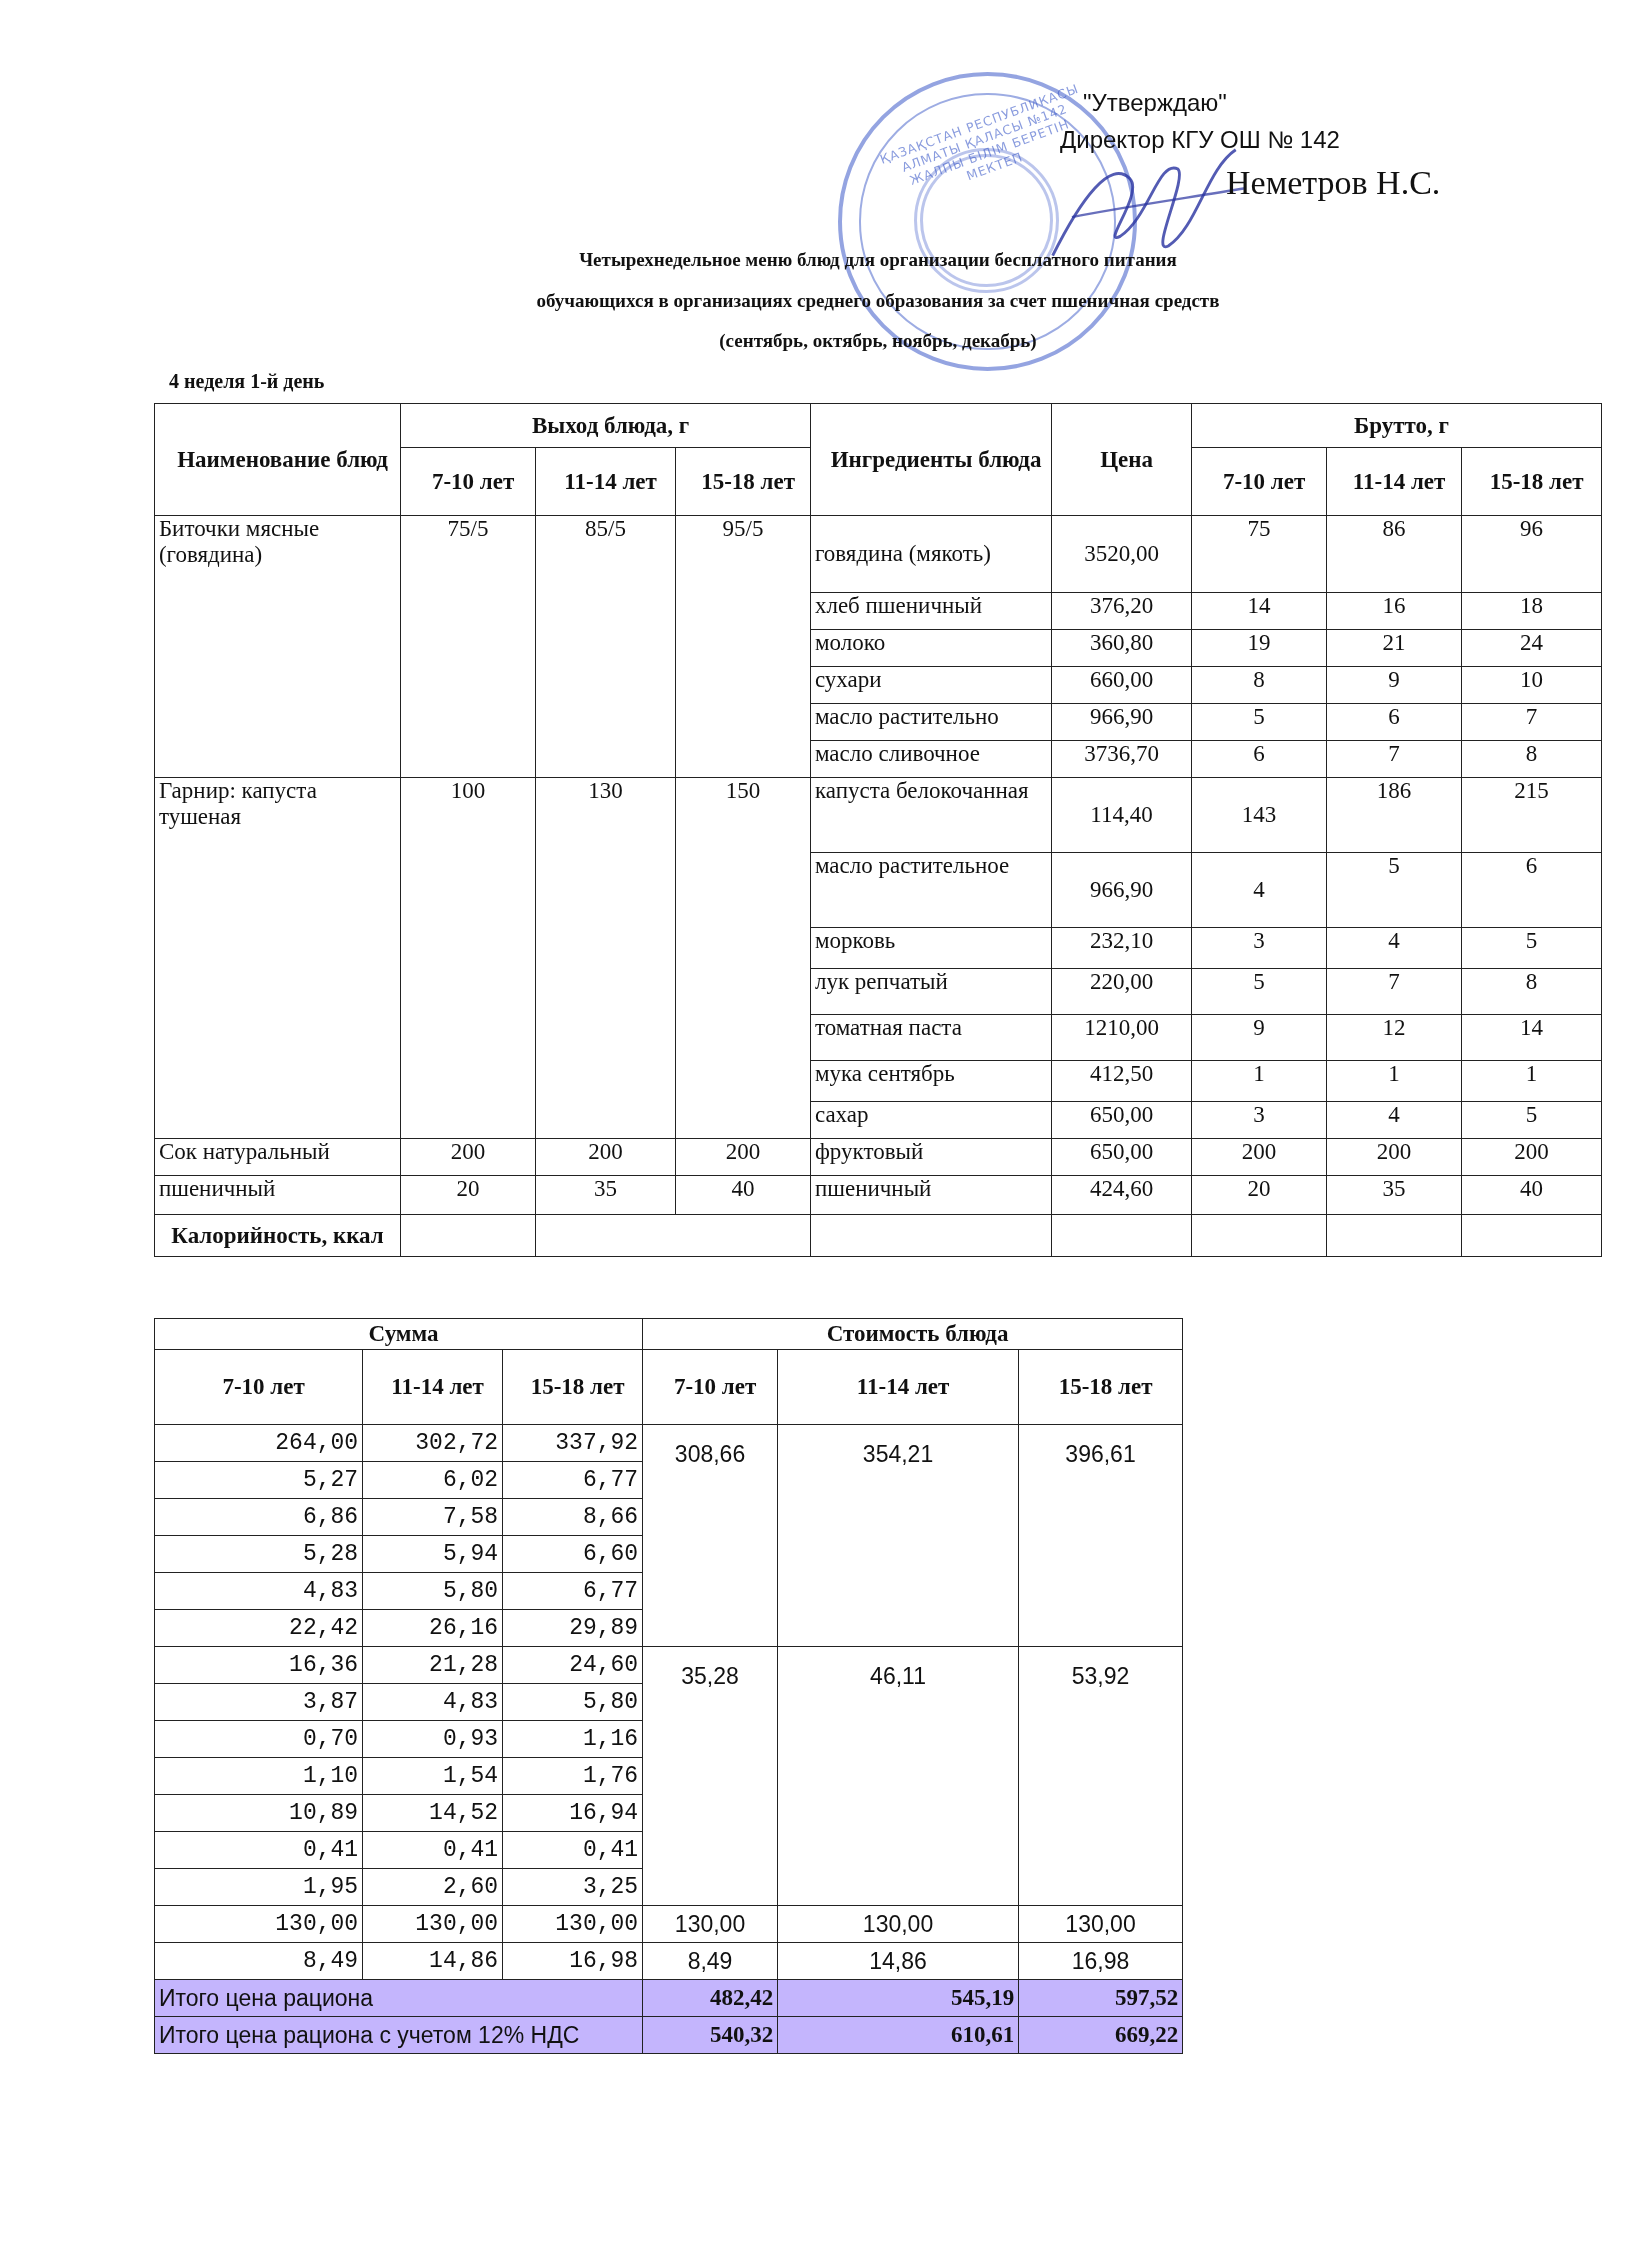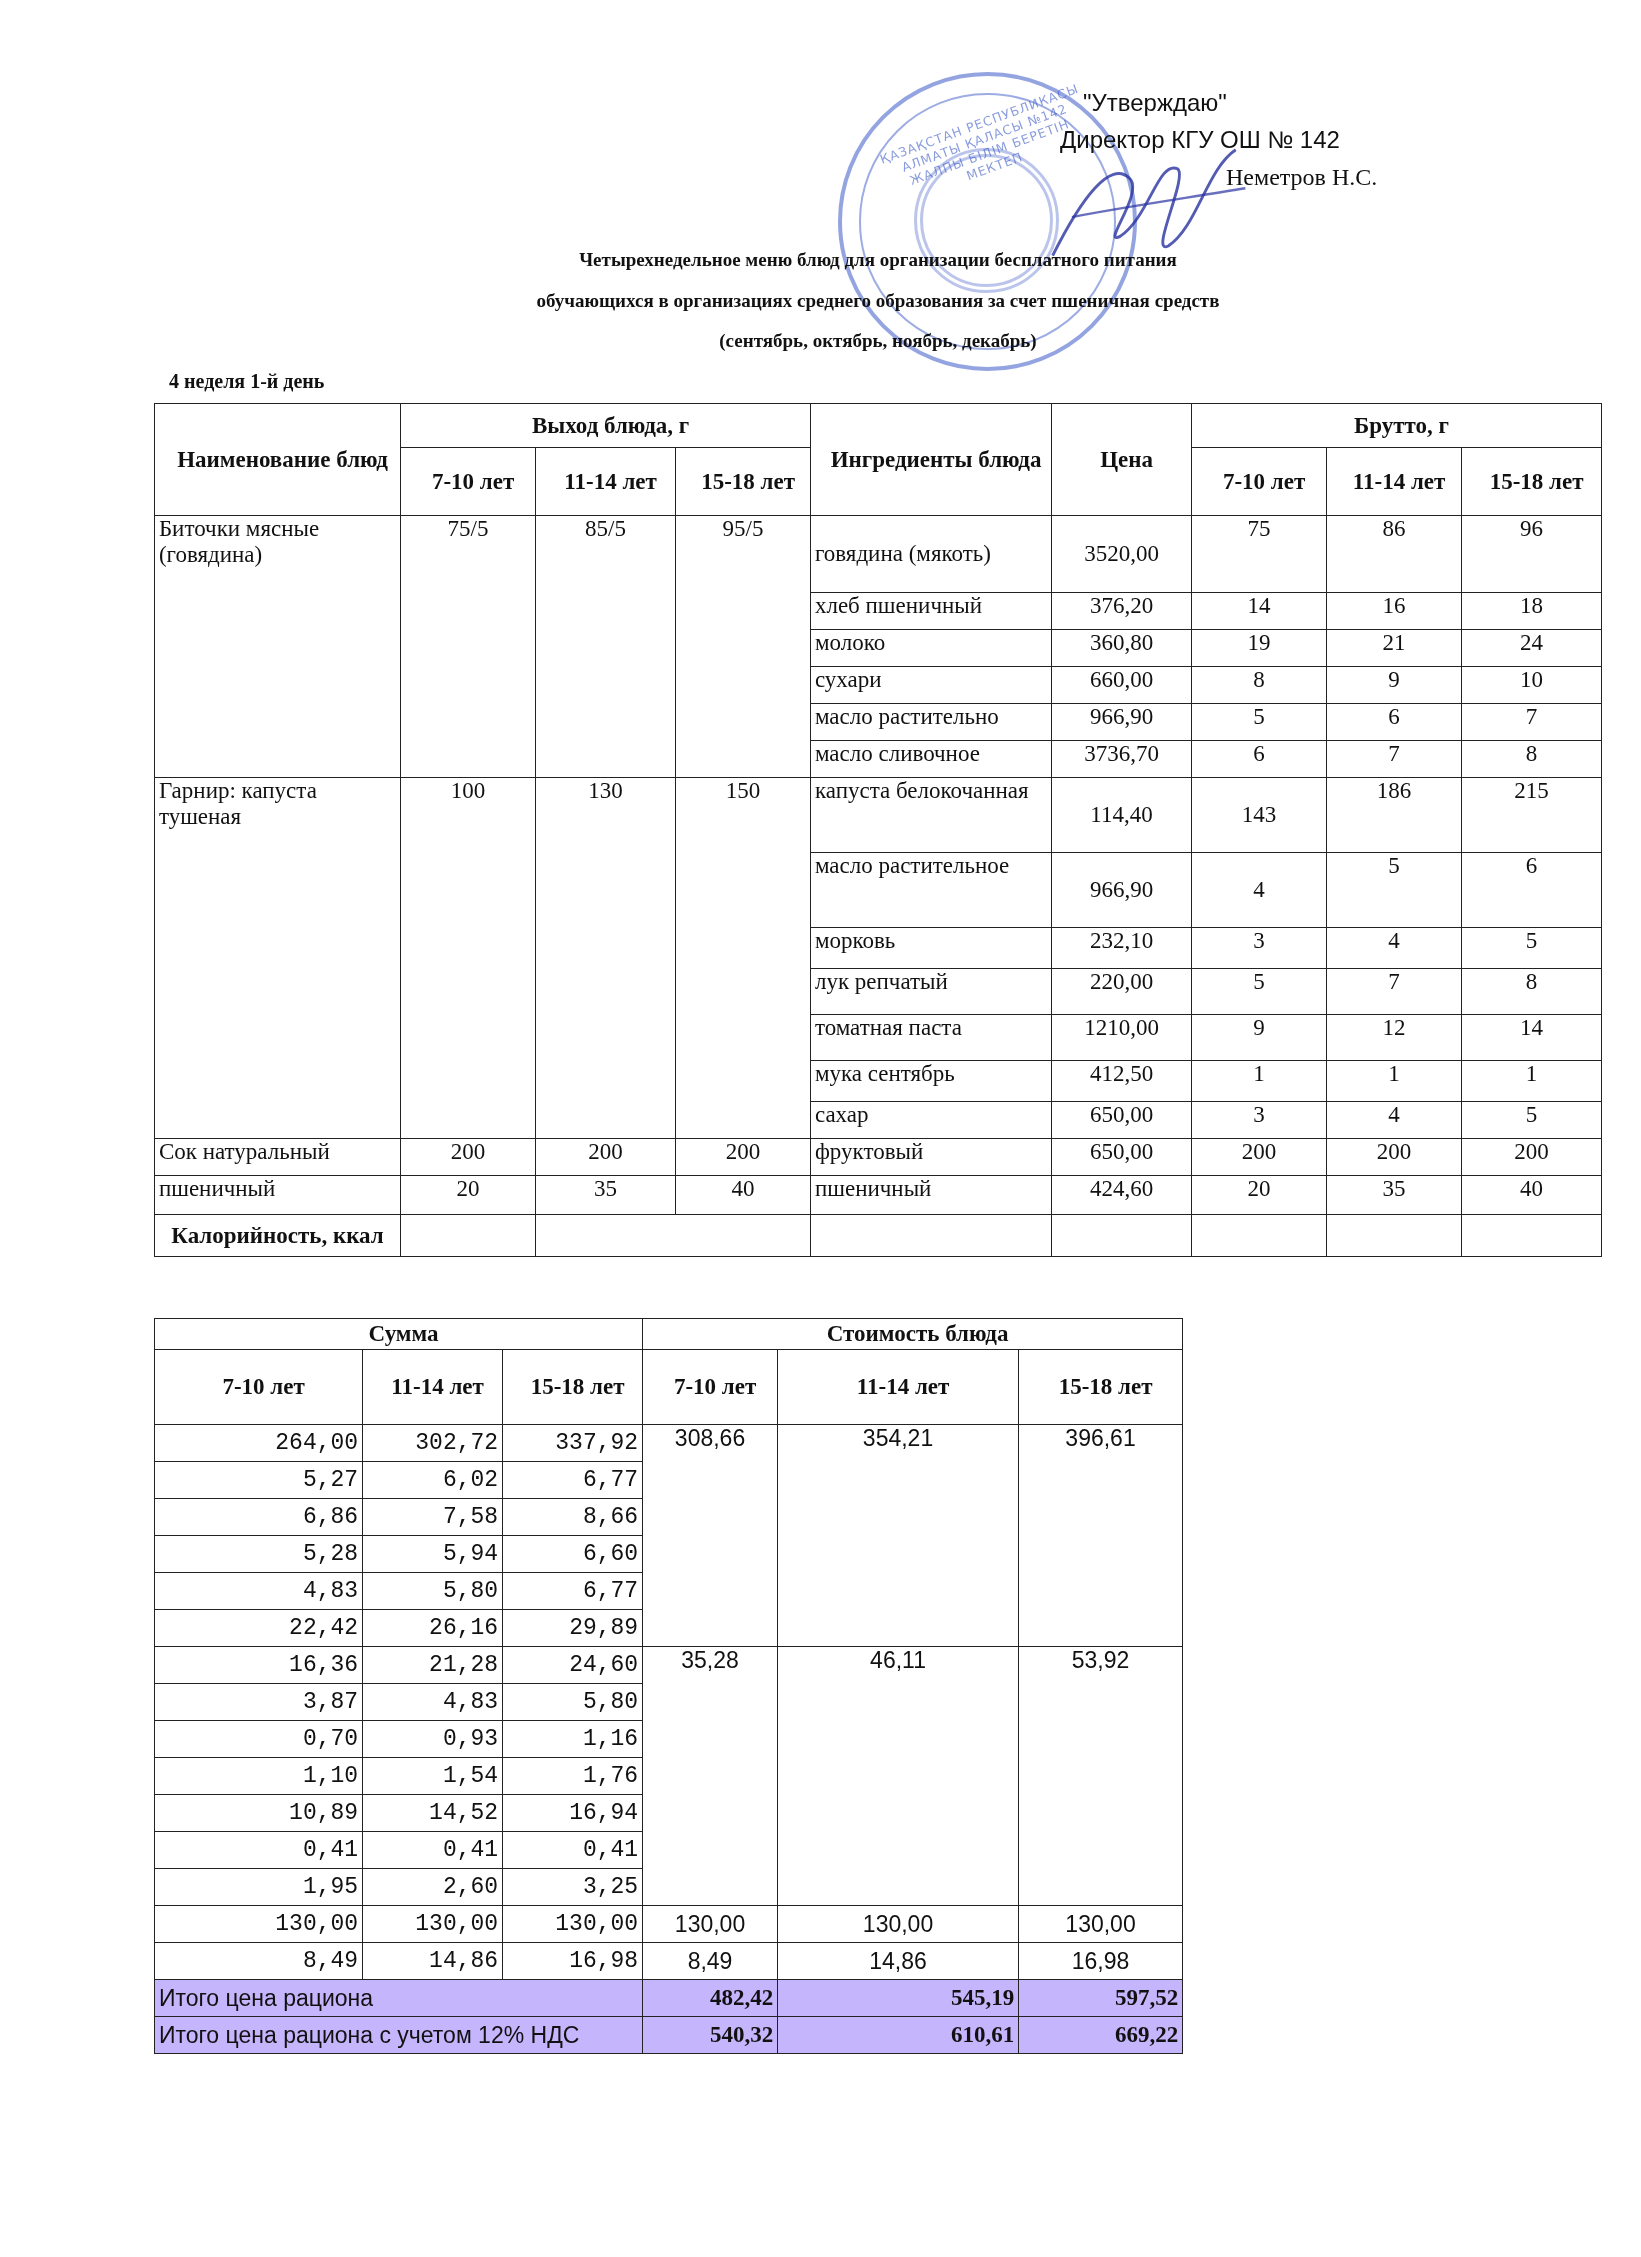--- a/index.html
+++ b/index.html
@@ -15,42 +15,42 @@
   .stamp::after { content: ""; position: absolute; left: 72px; top: 72px; width: 145px; height: 145px;
            border-radius: 50%; border: 9.7px double rgba(60,90,200,0.35); box-sizing: border-box; }
   .stamp-text { position: absolute; left: 39px; top: 39px; width: 212px; text-align: center;
            font-family: "DejaVu Sans", sans-serif; font-size: 12.6px; color: rgba(60,90,200,0.6);
            transform: rotate(-20deg); letter-spacing: 1px; }
   .signature { position: absolute; left: 1043px; top: 140px; width: 212px; height: 135px; }
 
   .approve { position: absolute; font-family: "Liberation Sans", sans-serif; font-size: 24px; color: #111; }
   .approve-1 { left: 1083px; top: 89px; }
   .approve-2 { left: 1060px; top: 126px; }
-  .approve-3 { left: 1226px; top: 164px; font-family: "Liberation Serif", serif; font-size: 24px; }
+  .approve-3 { left: 1226px; top: 164px; font-family: "Liberation Serif", serif; font-size: 34px; }
 
   .title { position: absolute; left: 154px; width: 1448px; text-align: center; font-weight: bold;
            font-size: 19px; font-family: "Liberation Serif", serif; }
   .t1 { top: 249px; } .t2 { top: 290px; } .t3 { top: 330px; }
   .day-label { position: absolute; left: 169px; top: 370px; font-weight: bold; font-size: 20px; }
 
   table { border-collapse: collapse; position: absolute; table-layout: fixed; }
   td, th { border: 1.9px solid #222; padding: 0 3.9px; box-sizing: border-box; }
   th { font-weight: bold; font-size: 23px; text-align: center; padding-left: 14px; }
 
   #menu-table { left: 154px; top: 403px; width: 1448px; }
   #menu-table td { font-size: 23px; vertical-align: top; height: 37px; }
   #menu-table td.num { text-align: center; }
   #menu-table td.ing { text-align: left; }
   #menu-table td.mid { vertical-align: middle; }
 
   #cost-table { left: 154px; top: 1318px; width: 1028px; font-family: "Liberation Sans", sans-serif; }
   #cost-table th { font-family: "Liberation Serif", serif; }
   #cost-table td { font-size: 23px; height: 37px; vertical-align: middle; }
   #cost-table td.r { text-align: right; padding-right: 3.9px; font-family: Liberation Mono, monospace; }
-  #cost-table td.c { text-align: center; vertical-align: top; padding-top: 0; }
+  #cost-table td.c { text-align: center; vertical-align: top; padding-top: 16px; }
   #cost-table td.cm { text-align: center; }
   #cost-table tr.total td { background: #c4b5fd; }
   #cost-table tr.total td.bold { font-family: "Liberation Serif", serif; font-weight: bold; text-align: right; }
 </style>
 </head>
 <body>
 
 <div class="page">
 
   <div class="stamp">

